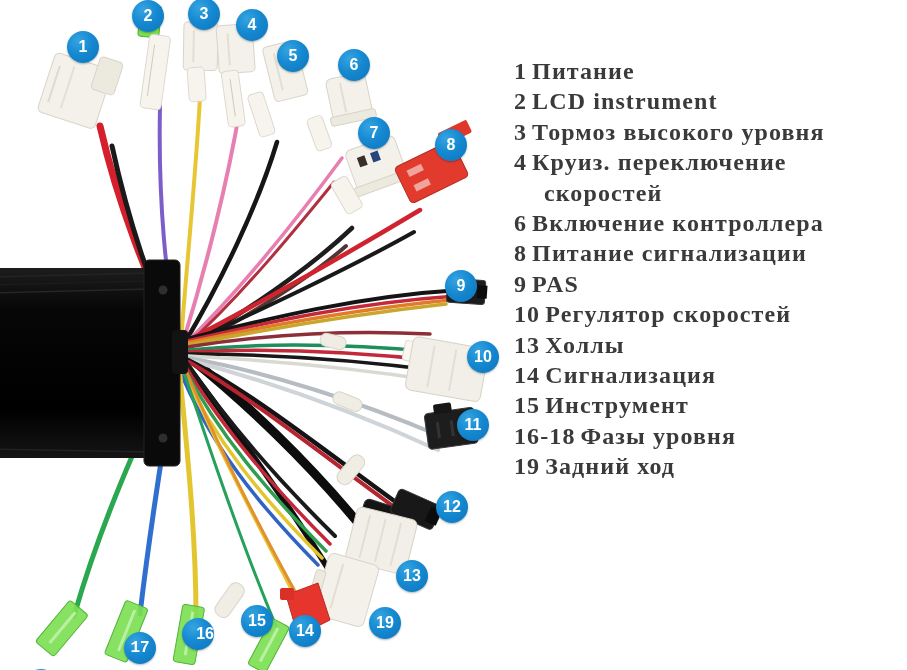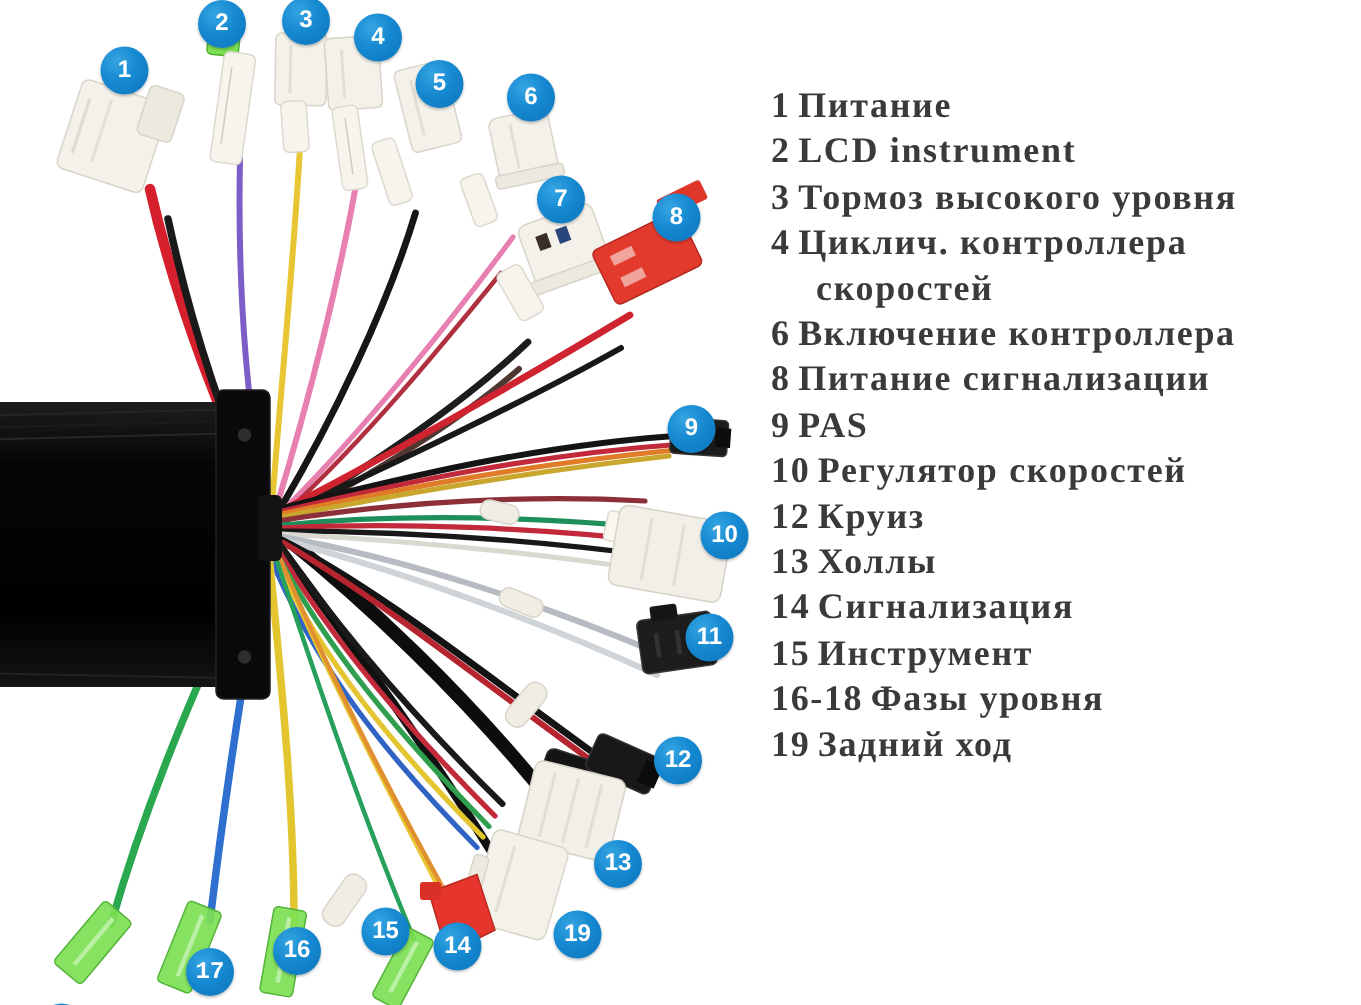--- a/index.html
+++ b/index.html
@@ -276,35 +276,34 @@
       <div class="marker" style="left: 338px; top: 49px;">6</div>
       <div class="marker" style="left: 358px; top: 117px;">7</div>
       <div class="marker" style="left: 435px; top: 129px;">8</div>
       <div class="marker" style="left: 445px; top: 270px;">9</div>
       <div class="marker" style="left: 467px; top: 341px;">10</div>
       <div class="marker" style="left: 457px; top: 409px;">11</div>
       <div class="marker" style="left: 436px; top: 491px;">12</div>
       <div class="marker" style="left: 396px; top: 560px;">13</div>
       <div class="marker" style="left: 289px; top: 615px;">14</div>
       <div class="marker" style="left: 241px; top: 605px;">15</div>
-      <div class="marker" style="left: 182px; top: 618px;">16</div>
+      <div class="marker" style="left: 182px; top: 618px; text-align: right;">16</div>
       <div class="marker" style="left: 124px; top: 632px; font-family: Liberation Mono, monospace;">17</div>
       <div class="marker" style="left: 25px; top: 634px; margin-top: 35px;">18</div>
       <div class="marker" style="left: 369px; top: 607px;">19</div>
     </div>
 
   <div class="legend" style="color: rgb(58, 58, 58);">
       <div class="legend-row"><span class="legend-num">1</span><span class="legend-label">Питание</span></div>
       <div class="legend-row"><span class="legend-num">2</span><span class="legend-label">LCD instrument</span></div>
       <div class="legend-row"><span class="legend-num">3</span><span class="legend-label">Тормоз высокого уровня</span></div>
-      <div class="legend-row"><span class="legend-num">4</span><span class="legend-label">Циклич. контроллера скоростей</span></div>
+      <div class="legend-row"><span class="legend-num">4</span><span class="legend-label">Круиз. переключение скоростей</span></div>
       <div class="legend-row"><span class="legend-num">6</span><span class="legend-label">Включение контроллера</span></div>
       <div class="legend-row"><span class="legend-num">8</span><span class="legend-label">Питание сигнализации</span></div>
       <div class="legend-row"><span class="legend-num">9</span><span class="legend-label">PAS</span></div>
       <div class="legend-row"><span class="legend-num">10</span><span class="legend-label">Регулятор скоростей</span></div>
-      <div class="legend-row"><span class="legend-num">12</span><span class="legend-label">Круиз</span></div>
       <div class="legend-row"><span class="legend-num">13</span><span class="legend-label">Холлы</span></div>
       <div class="legend-row"><span class="legend-num">14</span><span class="legend-label">Сигнализация</span></div>
       <div class="legend-row"><span class="legend-num">15</span><span class="legend-label">Инструмент</span></div>
       <div class="legend-row"><span class="legend-num">16-18</span><span class="legend-label">Фазы уровня</span></div>
       <div class="legend-row"><span class="legend-num">19</span><span class="legend-label">Задний ход</span></div>
     </div>
 </div>
 
 </body></html>

